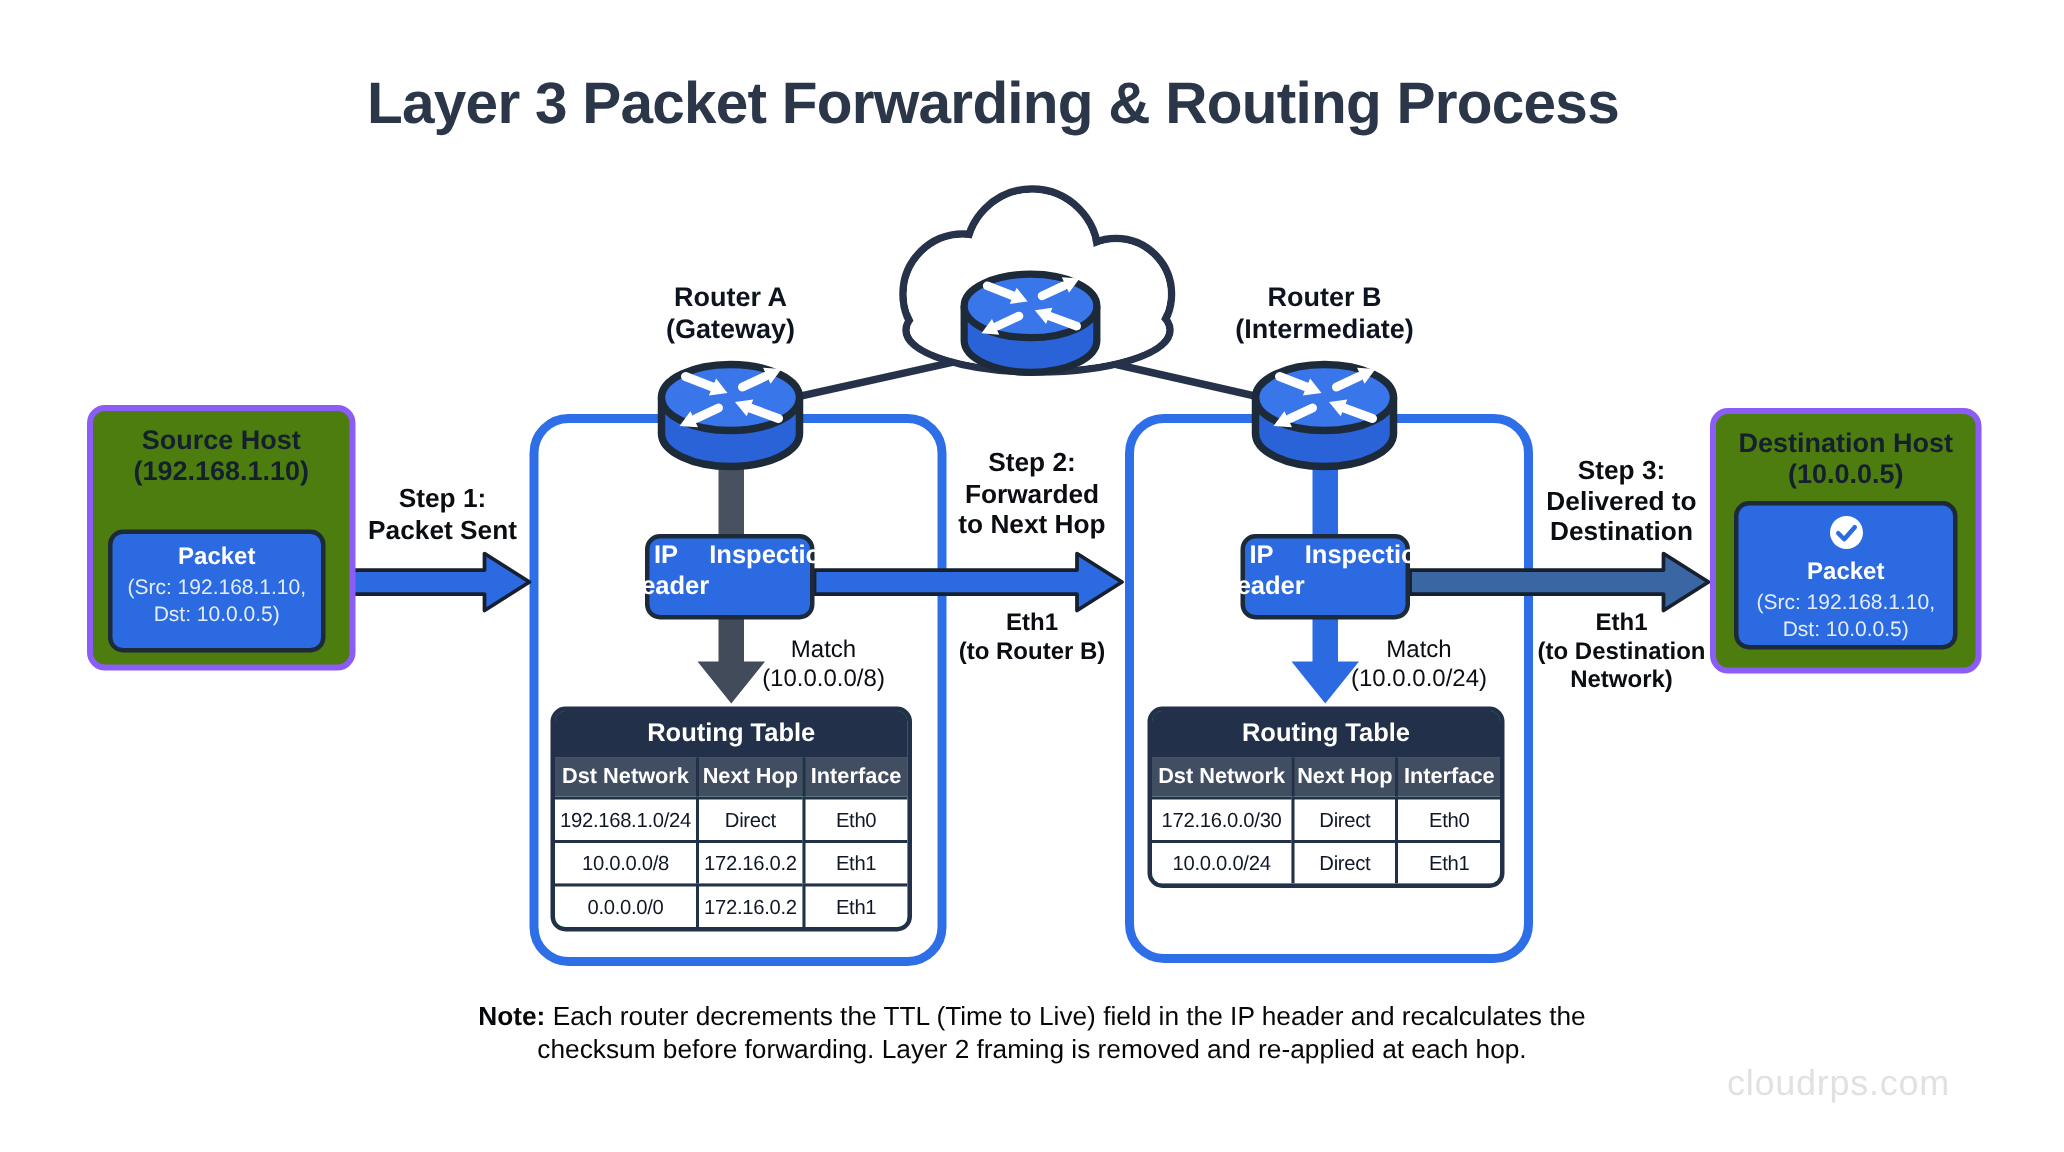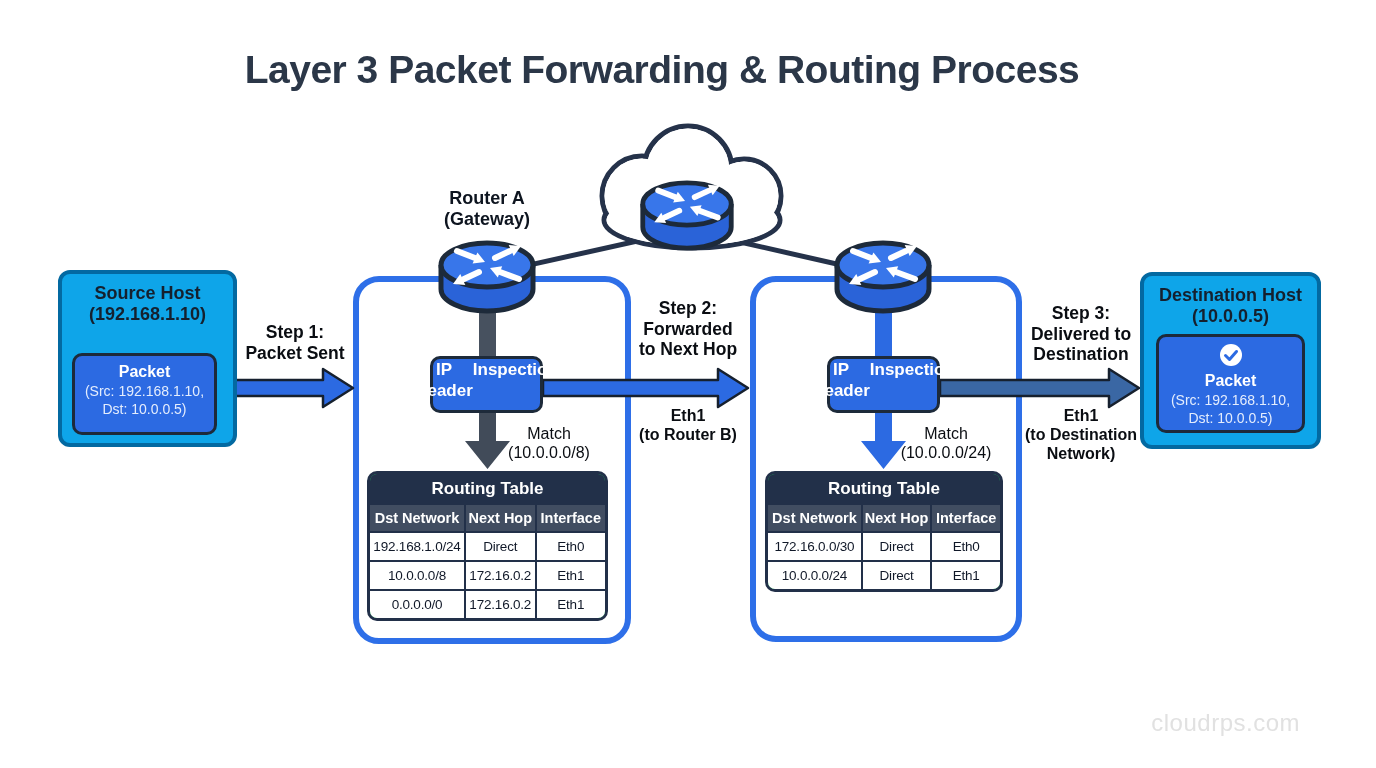--- a/index.html
+++ b/index.html
@@ -2,21 +2,21 @@
 <html><head>
 <meta charset="utf-8">
 <style>
   html,body{margin:0;padding:0;background:#fff;}
   .canvas{position:relative;width:1324px;height:768px;background:#ffffff;overflow:hidden;
           font-family:"Liberation Sans", sans-serif;}
   .title{position:absolute;top:48px;left:0;width:100%;text-align:center;margin:0;
          font-size:39px;font-weight:700;color:#2b3748;letter-spacing:-0.5px;}
   .container{position:absolute;border:6px solid #2e6fe8;border-radius:26px;background:#ffffff;z-index:1;}
   .overlay{position:absolute;left:0;top:0;z-index:2;pointer-events:none;}
-  .hostbox{position:absolute;background:#0ea5e9;border:4px solid #0369a1;border-radius:12px;z-index:3;}
+  .hostbox{position:absolute;background:#4d7c0f;border:4px solid #8b5cf6;border-radius:12px;z-index:3;}
   .host-title{position:absolute;left:0;top:9px;width:100%;text-align:center;
               font-size:18px;font-weight:700;color:#15202e;line-height:21px;}
   .pktbox{position:absolute;background:#2c6ae2;border:3px solid #1d2a3a;border-radius:10px;
           text-align:center;color:#fff;z-index:4;}
   .pkt-title{font-size:16px;font-weight:700;line-height:20px;color:#fff;}
   .pkt-line{font-size:14px;line-height:18px;color:#e4edfd;}
   .ipbox{position:absolute;background:#2c6ae2;border:3px solid #1d2a3a;border-radius:10px;
          display:flex;flex-direction:row;justify-content:center;text-align:center;
          font-size:17px;font-weight:700;color:#fff;line-height:21px;z-index:3;}
   .center-label{position:absolute;transform:translateX(-50%);text-align:center;z-index:3;white-space:nowrap;}
@@ -104,20 +104,24 @@
 
     <path d="M219 380 H323 V369 L353 388 L323 407 V396 H219 Z" fill="#2c6ae2" stroke="#16202e" stroke-width="2.5" stroke-linejoin="round"></path>
     <path d="M543 380 H718 V369 L748 388 L718 407 V396 H543 Z" fill="#2c6ae2" stroke="#16202e" stroke-width="2.5" stroke-linejoin="round"></path>
     <path d="M940 380 H1109 V369 L1139 388 L1109 407 V396 H940 Z" fill="#3a67a4" stroke="#16202e" stroke-width="2.5" stroke-linejoin="round"></path>
   </svg>
 
   <div class="center-label" style="left:487px;top:188px">
     <div class="router-label">Router A</div>
     <div class="router-label">(Gateway)</div>
   </div>
+  <div class="center-label" style="left:883px;top:188px">
+    <div class="router-label">Router B</div>
+    <div class="router-label">(Intermediate)</div>
+  </div>
 
   <div class="hostbox" style="left:58px;top:270px;width:171px;height:169px">
     <div class="host-title">
       <div>Source Host</div>
       <div>(192.168.1.10)</div>
     </div>
     <div class="pktbox" style="left:10px;top:79px;width:139px;height:70px;padding-top:6px">
       <div class="pkt-title">Packet</div>
       <div class="pkt-line">(Src: 192.168.1.10,</div>
       <div class="pkt-line">Dst: 10.0.0.5)</div>
@@ -220,16 +224,20 @@
       <div class="rt-cell">Direct</div>
       <div class="rt-cell">Eth0</div>
     </div>
     <div class="rt-row">
       <div class="rt-cell">10.0.0.0/24</div>
       <div class="rt-cell">Direct</div>
       <div class="rt-cell">Eth1</div>
     </div>
   </div>
 
+  <div class="note">
+    <div><b>Note:</b><span> Each router decrements the TTL (Time to Live) field in the IP header and recalculates the</span></div>
+    <div>checksum before forwarding. Layer 2 framing is removed and re-applied at each hop.</div>
+  </div>
 
   <div class="watermark">cloudrps.com</div>
 
 </div>
 
 </body></html>

